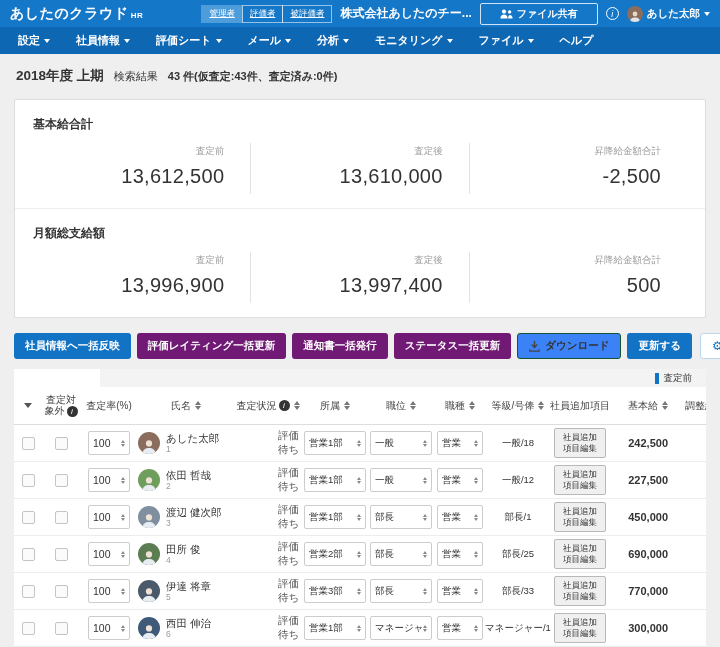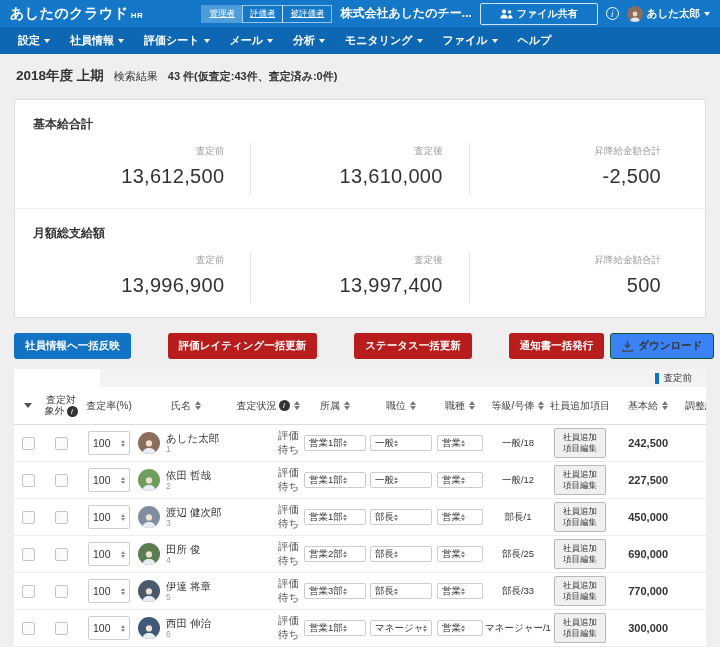--- a/index.html
+++ b/index.html
@@ -14,21 +14,21 @@
   .badges { display:flex; }
   .badge { font-size:8.5px; color:#fff; padding:2px 7px; border:1px solid rgba(255,255,255,.55); margin-left:-1px; cursor:pointer; white-space:nowrap;text-decoration:underline; }
   .badge.active { background:#4d9ddb; border-color:#4d9ddb; }
   .company { color:#fff; font-size:12px; font-weight:bold; white-space:nowrap; }
   .fileshare { display:flex; align-items:center; gap:4px; border:1px solid rgba(255,255,255,.8); border-radius:2px; background:transparent; color:#fff; font-size:10px; font-weight:bold; padding:3px 19px; cursor:pointer; }
   .info-circle { width:13px; height:13px; border:1px solid #fff; border-radius:50%; color:#fff; font-size:9px; display:flex; align-items:center; justify-content:center; font-style:italic; cursor:pointer; }
   .avatar-sm { width:16px; height:16px; border-radius:50%; background:#8a6d5c; overflow:hidden; display:flex; align-items:flex-end; justify-content:center; }
   .user { color:#fff; font-size:10.5px; font-weight:bold; display:flex; align-items:center; gap:4px; cursor:pointer; }
   .caret-down { width:0; height:0; border-left:3.5px solid transparent; border-right:3.5px solid transparent; border-top:4px solid #fff; display:inline-block; }
 
-  .navbar { height:27px; background:#0d67b3; display:flex; align-items:center; padding:8px 18px; gap:20px; }
+  .navbar { height:27px; background:#0d67b3; display:flex; align-items:center; padding:8px 18px; gap:26px; }
   .nav-item { color:#fff; font-size:11px; font-weight:bold; display:flex; align-items:center; gap:4px; cursor:pointer; white-space:nowrap; }
 
   
   .title-row { padding:13px 16px 8px; display:flex; align-items:baseline; gap:10px; }
   .period { font-size:13.5px; font-weight:bold; }
   .search-label { font-size:11px; color:#333; }
   .count-text { font-size:11px; font-weight:bold; }
 
   
   .card { margin:6px 14px 0; background:#fff; border:1px solid #ddd; border-radius:2px; }
@@ -38,21 +38,21 @@
   .sum-cols { display:flex; }
   .sum-col { flex:1; text-align:right; padding:2px 26px 6px 0; }
   .sum-col + .sum-col { border-left:1px solid #e3e3e3; }
   .sum-label { font-size:9.5px; color:#9a9a9a; margin-bottom:7px; }
   .sum-value { font-size:20px; color:#333; letter-spacing:.3px; }
 
   
   .actions { margin:15px 14px 0; display:flex; gap:6px; align-items:center; }
   .btn { border:none; border-radius:3px; font-size:10.5px; font-weight:bold; height:26px; padding:0 11px; cursor:pointer; display:flex; align-items:center; gap:5px; font-family:inherit; white-space:nowrap; }
   .btn-primary { background:#1273c4; color:#fff; }
-  .btn-teal { background:#b91c1c; color:#fff;margin-left:31px; }
+  .btn-teal { background:#701a75; color:#fff; }
   .btn-white { background:#3b82f6; color:#333; border:1px solid #14532d;font-family:Liberation Serif, serif; }
   .btn-outline-blue { background:#fff; color:#1273c4; border:1px solid #bcd6ec; }
   .right-group { margin-left:auto; display:flex; gap:8px; }
   .gear { font-size:12px; line-height:1; }
   .dl-icon { display:inline-block; }
 
   
   .table-wrap { margin:10px 14px 0; background:#fff; width:692px; overflow:hidden; }
   .legend-band { height:18px; background:#f3f3f3; margin-left:86px; display:flex; align-items:center; justify-content:flex-end; padding-right:14px; gap:5px; }
   .legend-bar { width:4px; height:11px; background:#1273c4; }
@@ -86,21 +86,21 @@
   .mini-ud .up { border-bottom:3.5px solid #888; }
   .mini-ud .dn { border-top:3.5px solid #888; }
 
   .avatar { width:22px; height:22px; border-radius:50%; overflow:hidden; flex:none; display:flex; align-items:flex-end; justify-content:center; }
   .name-block { margin-left:6px; display:flex; flex-direction:column; line-height:1.2; overflow:hidden; }
   .emp-name { font-size:10.5px; color:#333; white-space:nowrap; }
   .emp-no { font-size:8.5px; color:#999; }
 
   .status-text { font-size:10.5px; color:#555;margin-left:44px; }
 
-  .sel { height:16px; border:1px solid #ccc; border-radius:2px; background:#fff; display:flex; align-items:center; padding:0 4px; cursor:pointer; overflow:hidden; }
+  .sel { height:24px; border:1px solid #ccc; border-radius:2px; background:#fff; display:flex; align-items:center; justify-content:space-between; padding:0 4px; cursor:pointer; overflow:hidden; }
   .sel .val { font-size:9.5px; color:#333; white-space:nowrap; overflow:hidden; }
   .sel-dept,.sel-pos { width:62px; }
   .sel-job { width:46px; }
 
   .grade-text { font-size:9.5px; color:#333; white-space:nowrap; }
 
   .add-btn { width:52px; background:#f0f0f0; border:1px solid #b9b9b9; border-radius:2px; font-size:8.5px; line-height:1.25; padding:3px 2px; color:#333; cursor:pointer; text-align:center; font-family:inherit; }
 
   .base-val { font-size:11px; font-weight:bold; color:#333;margin-left:44px; }
 </style>
@@ -215,22 +215,22 @@
         <div class="sum-label">昇降給金額合計</div>
         <div class="sum-value">500</div>
       </div>
     </div>
   </div>
 </div>
 
 <div class="actions">
   <button class="btn btn-primary">社員情報へ一括反映</button>
   <button class="btn btn-teal">評価レイティング一括更新</button>
+  <button class="btn btn-teal">通知書一括発行</button>
   <button class="btn btn-teal">ステータス一括更新</button>
-  <button class="btn btn-teal">通知書一括発行</button>
   <button class="btn btn-white">
     <svg class="dl-icon" width="11" height="11" viewBox="0 0 11 11">
         <path d="M5.5 0 V6 M2.8 3.6 L5.5 6.5 L8.2 3.6" stroke="#444" stroke-width="1.4" fill="none"></path>
         <path d="M0.8 8.2 V10.2 H10.2 V8.2" stroke="#444" stroke-width="1.2" fill="none"></path>
       </svg>
     <span>ダウンロード</span>
   </button>
   <div class="right-group">
     <button class="btn btn-primary">更新する</button>
     <button class="btn btn-outline-blue">

